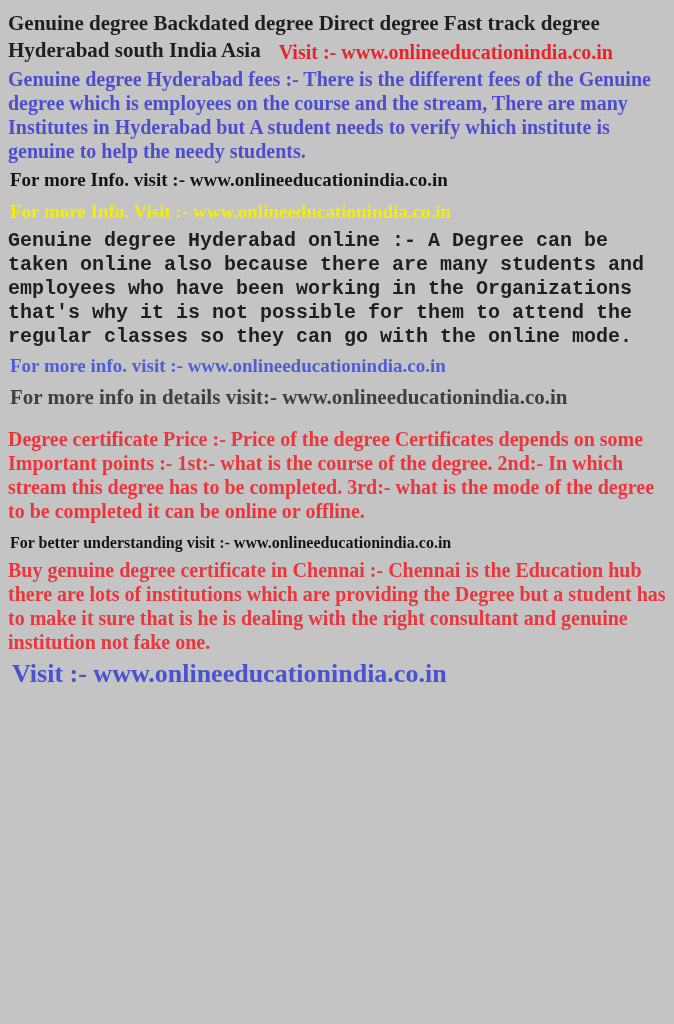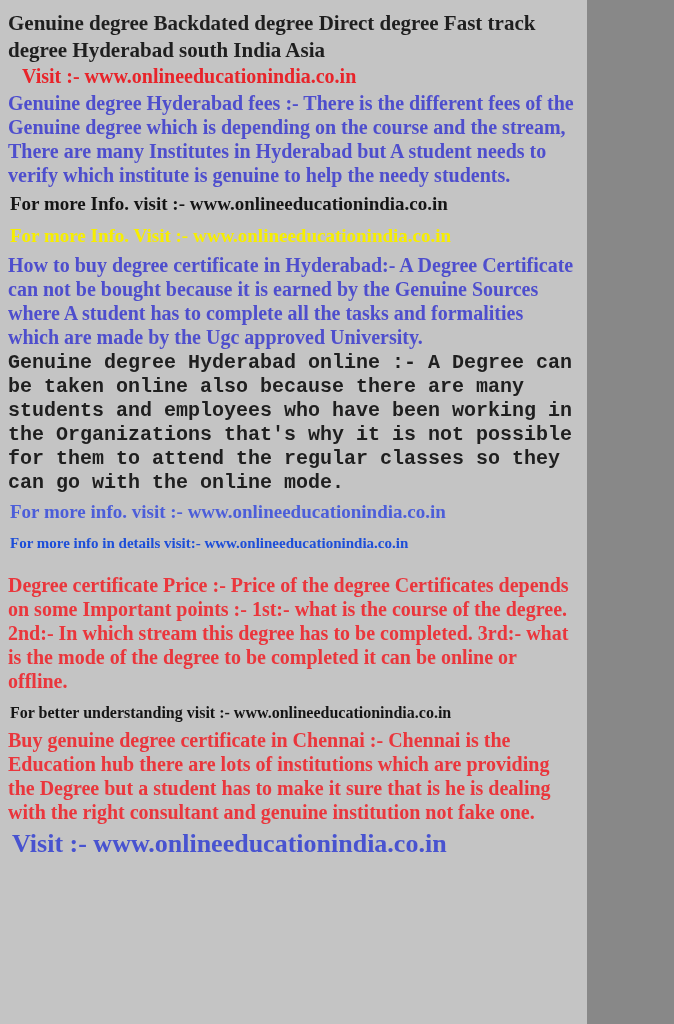--- a/index.html
+++ b/index.html
@@ -1,18 +1,18 @@
 <!DOCTYPE html>
 <html><head>
 <meta charset="utf-8">
 <style>
   html, body { margin: 0; padding: 0; }
   body { background: #888; }
   .page {
-    width: 587px;
+    width: 674px;
     height: 1024px;
     box-sizing: border-box;
     background: #c4c4c4;
     padding: 10px 8px 8px 8px;
     font-family: "Liberation Serif", "DejaVu Serif", serif;
     font-weight: bold;
     overflow: hidden;
   }
   p { margin: 0; }
   .heading-wrap { margin-bottom: 3px; }
@@ -40,22 +40,22 @@
   .redpara{ color: #ea363c; }
   .link-lg {
     font-size: 19px;
     line-height: 30px;
     margin: 2px 0 2px 2px;
   }
   .lg-black  { color: #151515; }
   .lg-yellow { color: #f7ee00; }
   .lg-blue   { color: #4c5ed9; }
   .link-red {
-    color: #1d4ed8;
-    font-size: 15px;
+    color: #404040;
+    font-size: 21px;
     line-height: 27px;
     margin: 3px 0 4px 2px;
   }
   .link-better {
     color: #151515;
     font-size: 16px;
     line-height: 28px;
     margin: 6px 0 0 2px;
   }
   .gap-before { margin-top: 16px; }
@@ -69,28 +69,27 @@
 </head>
 <body>
 
 <div class="page">
 
   <p class="heading-wrap">
     <span class="heading">Genuine degree Backdated degree Direct degree Fast track degree Hyderabad south India Asia</span>
     <span class="heading-link">Visit :- www.onlineeducationindia.co.in</span>
   </p>
 
-  <p class="para blue">Genuine degree Hyderabad fees :- There is the different fees of the Genuine degree which is depending on the course and the stream, There are many Institutes in Hyderabad but A student needs to verify which institute is genuine to help the needy students.</p>
+  <p class="para blue">Genuine degree Hyderabad fees :- There is the different fees of the Genuine degree which is employees on the course and the stream, There are many Institutes in Hyderabad but A student needs to verify which institute is genuine to help the needy students.</p>
 
   <p class="link-lg lg-black">For more Info. visit :- www.onlineeducationindia.co.in</p>
 
 
   <p class="link-lg lg-yellow">For more Info. Visit :- www.onlineeducationindia.co.in</p>
 
-  <p class="para blue">How to buy degree certificate in Hyderabad:- A Degree Certificate can not be bought because it is earned by the Genuine Sources where A student has to complete all the tasks and formalities which are made by the Ugc approved University.</p>
 
   <p class="para black">Genuine degree Hyderabad online :- A Degree can be taken online also because there are many students and employees who have been working in the Organizations that's why it is not possible for them to attend the regular classes so they can go with the online mode.</p>
 
   <p class="link-lg lg-blue">For more info. visit :- www.onlineeducationindia.co.in</p>
 
 
   <p class="link-red">For more info in details visit:- www.onlineeducationindia.co.in</p>
 
 
   <p class="para redpara gap-before">Degree certificate Price :- Price of the degree Certificates depends on some Important points :- 1st:- what is the course of the degree. 2nd:- In which stream this degree has to be completed. 3rd:- what is the mode of the degree to be completed it can be online or offline.</p>

